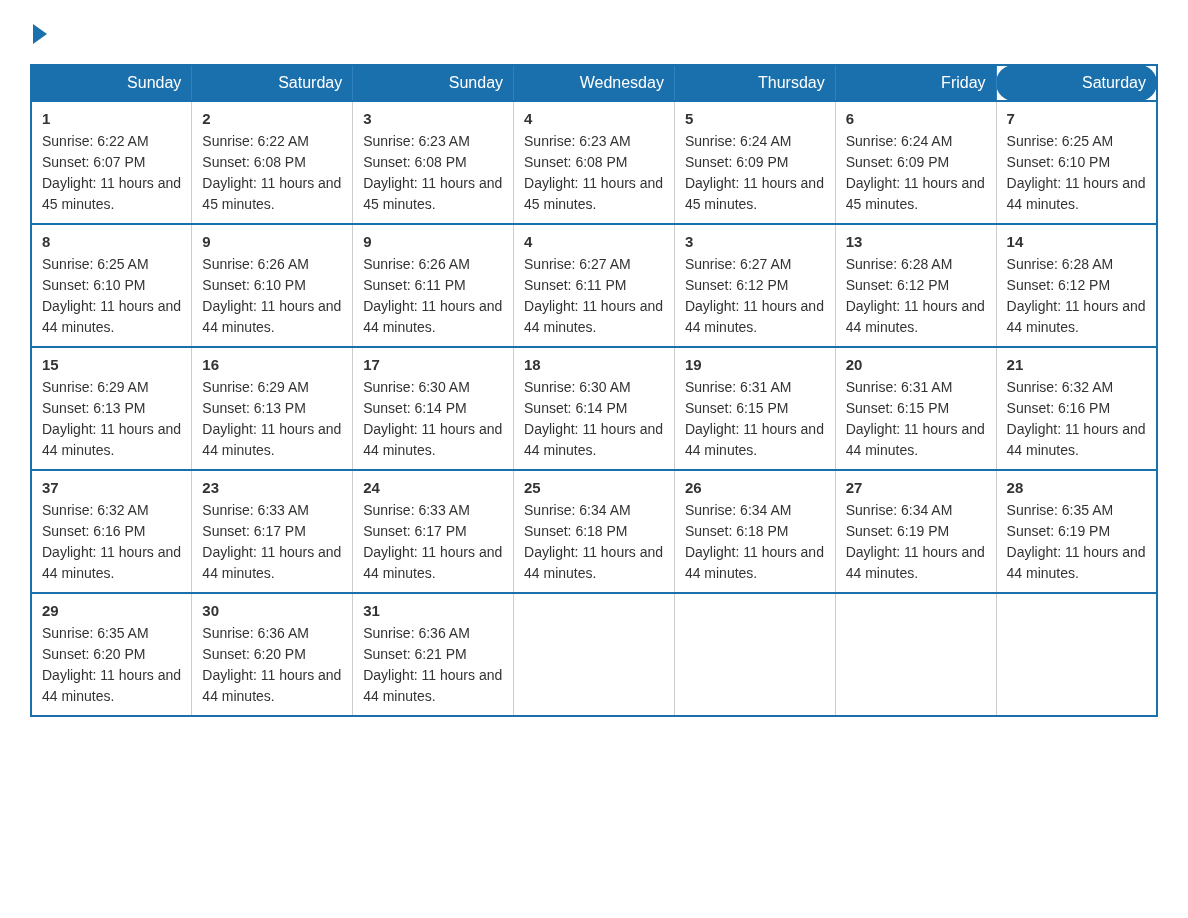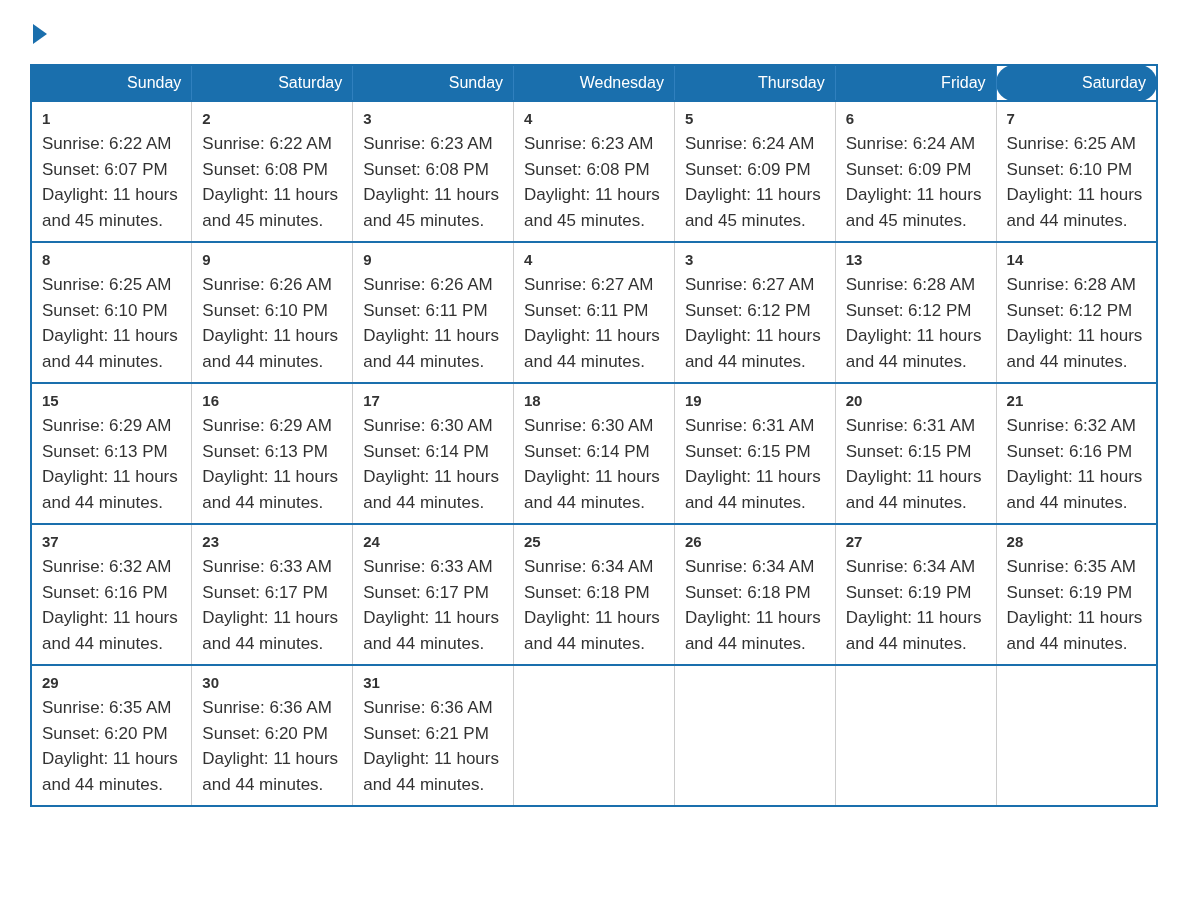--- a/index.html
+++ b/index.html
@@ -95,21 +95,21 @@
     .calendar tbody td:last-child {
       border-right: none;
     }
     .day-num {
       font-size: 15px;
       font-weight: bold;
       display: block;
       margin-bottom: 4px;
     }
     .day-info {
-      font-size: 17px;
+      font-size: 14px;
       line-height: 1.5;
       color: #333;
     }
     .empty-cell {
       background: #fff;
     }
   </style>
 </head>
 <body>
 

